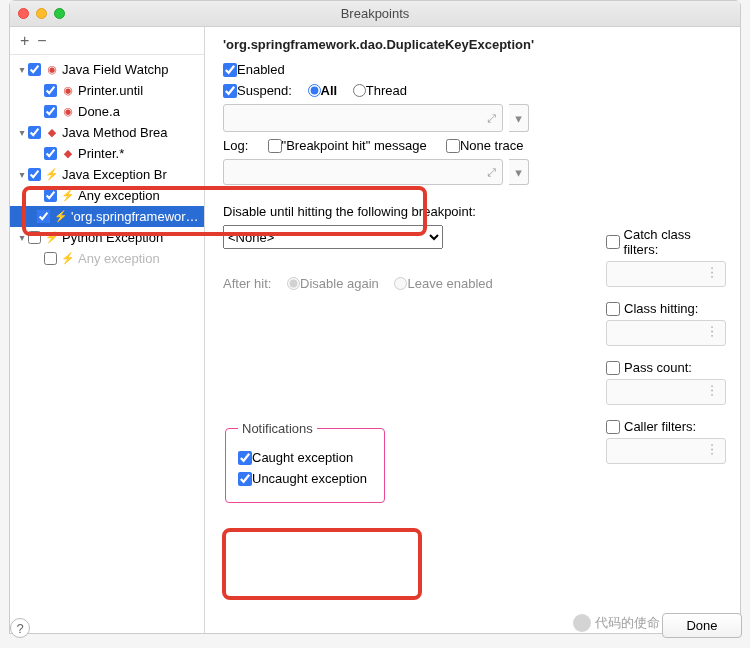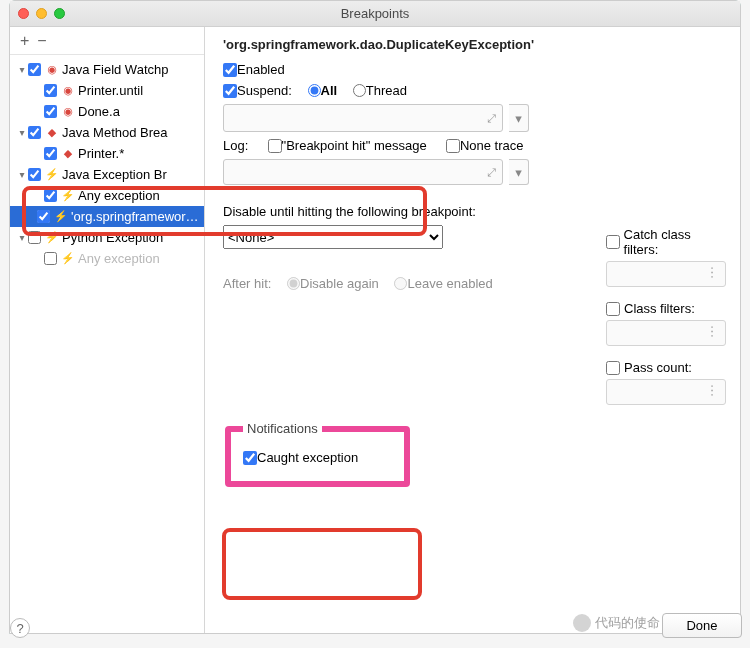--- a/index.html
+++ b/index.html
@@ -40,21 +40,21 @@
   .txtbox.expand { justify-content:flex-end;}
   .expand-ic { font-size:11px; color:#999;}
   .dd-btn { border:1px solid #c8c8c8; background:#fafafa; width:20px; height:28px; display:inline-flex; align-items:center; justify-content:center; color:#888; border-left:none; border-radius:0 3px 3px 0;}
   .filters { position:absolute; right:14px; top:200px; width:120px;}
   .filter-block { margin-bottom:14px;}
   .filter-block .lbl { display:flex; align-items:center; gap:4px; margin-bottom:4px;}
   .filter-block .box { border:1px solid #d4d4d4; height:26px; border-radius:3px; background:#fafafa; position:relative;}
   .filter-block .box::after { content:"⋯"; position:absolute; right:6px; top:3px; color:#aaa; transform:rotate(90deg);}
   .select { width:220px; height:24px;}
   .muted { color:#8f8f8f;margin-top:27px;}
-  fieldset.notif { border:6px solid #ec4899; border-radius:4px; padding:8px 12px 10px; margin-top:130px; width:185px;}
+  fieldset.notif { border:1px solid #ec4899; border-radius:4px; padding:8px 12px 10px; margin-top:130px; width:160px;}
   fieldset.notif legend { color:#444; padding:0 4px;}
   .help { position:absolute; left:10px; bottom:10px; width:20px; height:20px; border:1px solid #bbb; border-radius:50%; display:flex; align-items:center; justify-content:center; color:#666; background:#fff;}
   .done { position:absolute; right:8px; bottom:10px; width:80px; height:25px; border:1px solid #bbb; border-radius:4px; background:linear-gradient(#fff,#f2f2f2); }
   .annot { position:absolute; border:4px solid #e23b2d; border-radius:8px; pointer-events:none; }
   .annot1 { left:22px; top:186px; width:405px; height:50px;}
   .annot2 { left:222px; top:528px; width:200px; height:72px;}
   .watermark { position:absolute; right:90px; bottom:16px; color:#a0a0a0; font-size:13px; display:flex; align-items:center; gap:4px; pointer-events:none;}
   .watermark .wm-ic { width:18px; height:18px; border-radius:50%; background:#d4d4d4;}
 </style>
 </head>
@@ -218,41 +218,54 @@
         <div class="filter-block">
             <div class="lbl">
               <input type="checkbox" class="cbm" style=""> 
               <span>Catch class filters:</span>
             </div>
             <div class="box"></div>
           </div>
         <div class="filter-block">
             <div class="lbl">
               <input type="checkbox" class="cbm" style=""> 
-              <span>Class filters:</span>
+              <span>Class hitting:</span>
             </div>
             <div class="box"></div>
           </div>
         <div class="filter-block">
             <div class="lbl">
               <input type="checkbox" class="cbm" style=""> 
               <span>Pass count:</span>
+            </div>
+            <div class="box"></div>
+          </div>
+        <div class="filter-block">
+            <div class="lbl">
+              <input type="checkbox" class="cbm" style=""> 
+              <span>Caller filters:</span>
             </div>
             <div class="box"></div>
           </div>
       </div>
 
       <fieldset class="notif">
         <legend>Notifications</legend>
         <div class="row">
             <label>
               <input type="checkbox" class="cbm" checked="" style=""> 
               <span>Caught exception</span>
             </label>
           </div>
+        <div class="row">
+            <label>
+              <input type="checkbox" class="cbm" checked="" style=""> 
+              <span>Uncaught exception</span>
+            </label>
+          </div>
       </fieldset>
     </div>
   </div>
 </div>
 
 <div class="help">
     <span>?</span>
   </div>
 <button class="done">Done</button>
 

